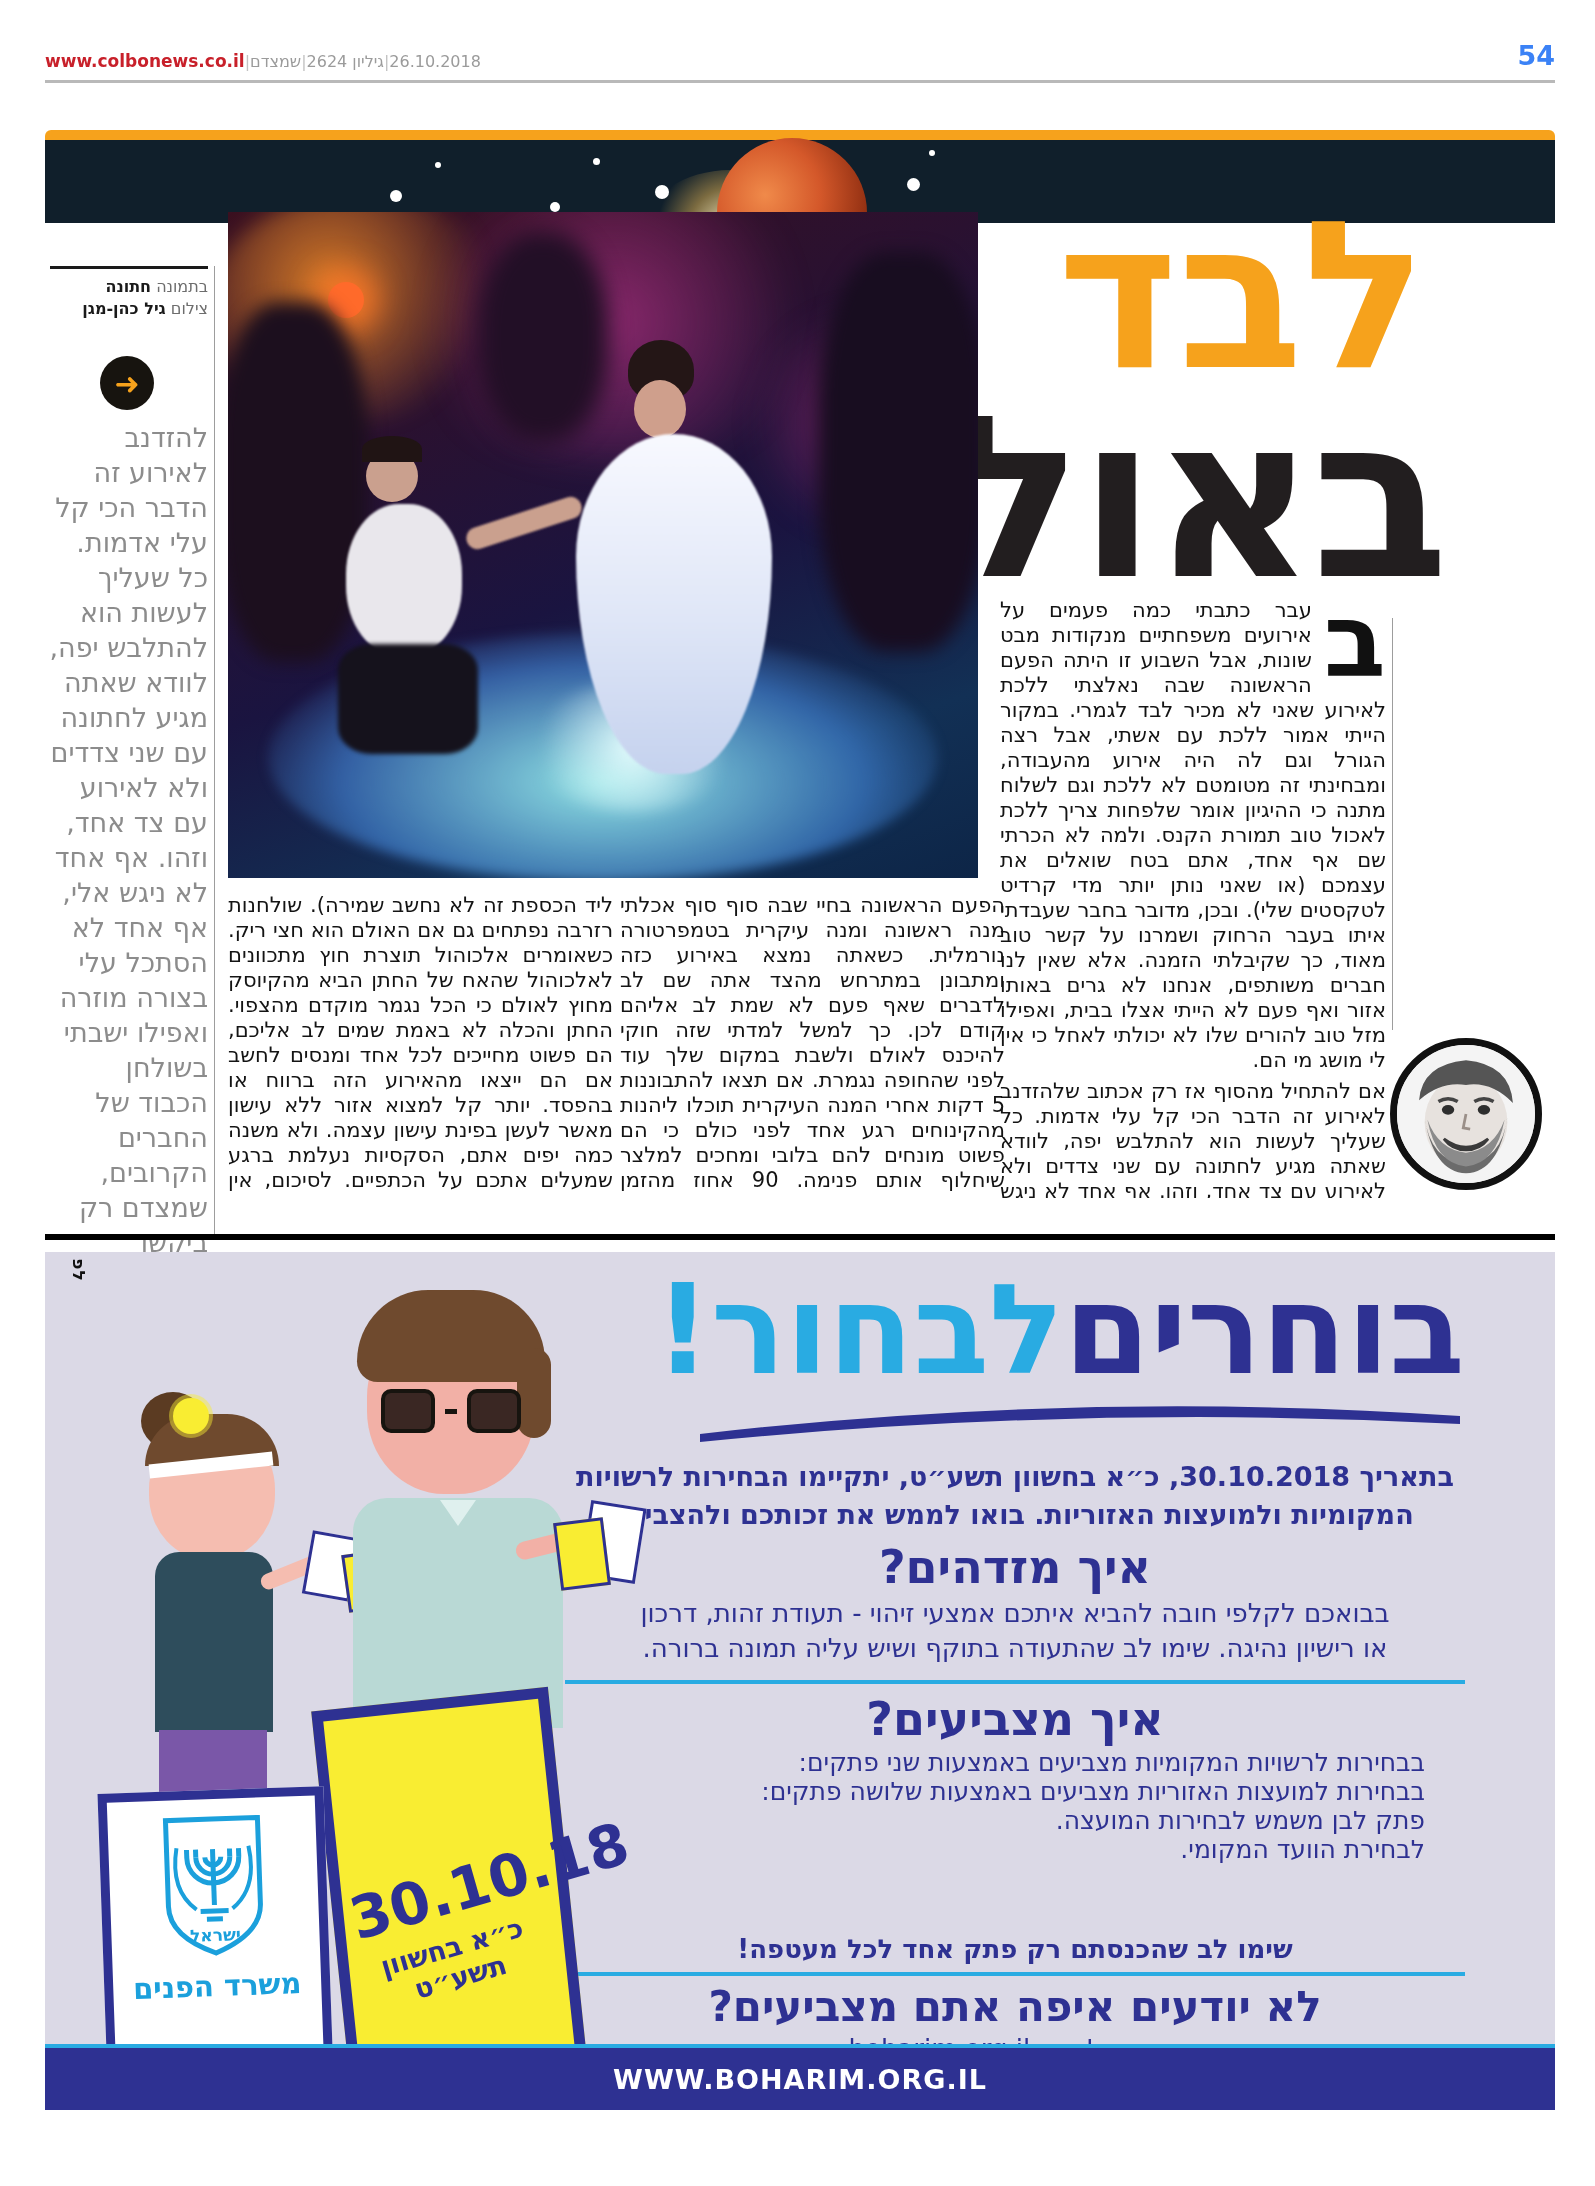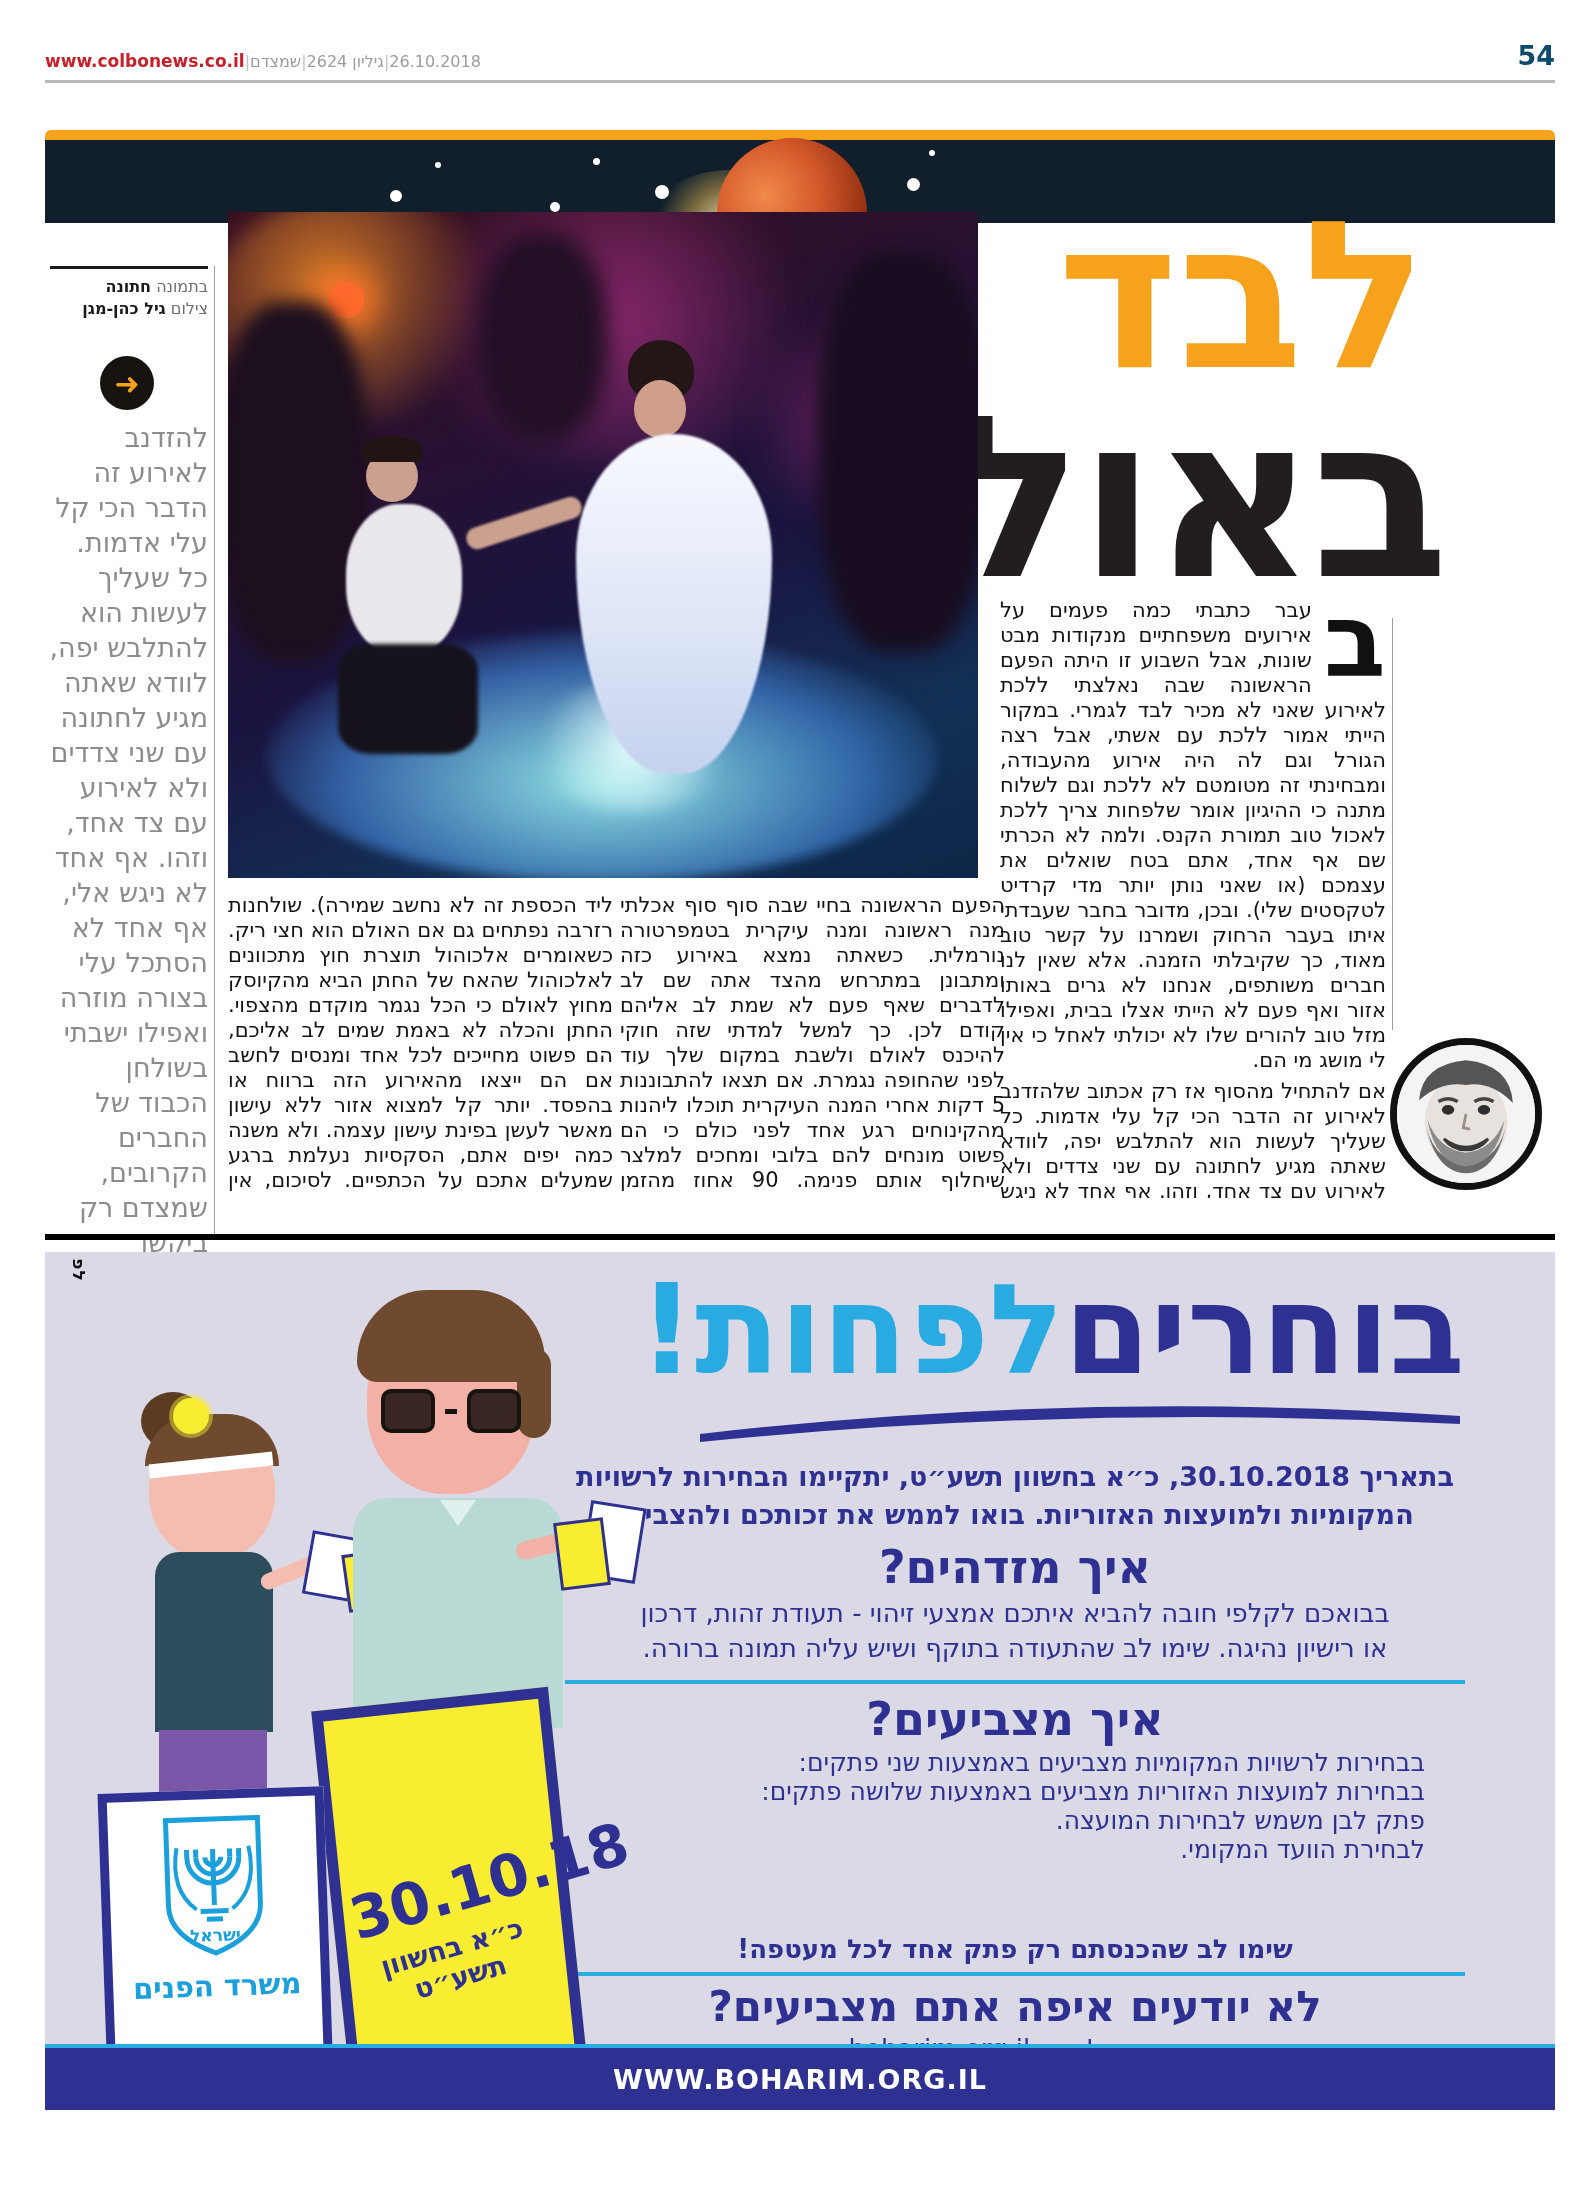--- a/index.html
+++ b/index.html
@@ -4,21 +4,21 @@
 <style>
   html,body{margin:0;padding:0;background:#e9e9e9;}
   .page{position:relative;width:1595px;height:2186px;background:#ffffff;margin:0 auto;
         font-family:"DejaVu Sans",sans-serif;overflow:hidden;direction:rtl;}
 
   
   .meta-row{position:absolute;left:45px;top:48px;width:1510px;height:26px;direction:ltr;
             display:flex;align-items:center;font-size:16px;color:#9b9b9b;}
   .site-url{color:#c8202a;font-weight:bold;font-size:17px;}
   .meta-sep{color:#c2c2c2;}
-  .page-num{position:absolute;right:40px;top:40px;font-size:27px;font-weight:bold;color:#0c4a6e;direction:ltr;}
+  .page-num{position:absolute;right:40px;top:40px;font-size:27px;font-weight:bold;color:#3b82f6;direction:ltr;}
   .head-hairline{position:absolute;left:45px;top:80px;width:1510px;height:3px;background:#b9b9b9;}
 
   
   .banner{position:absolute;left:45px;top:130px;width:1510px;height:93px;overflow:hidden;}
   .banner-orange{position:absolute;left:0;top:0;width:100%;height:10px;background:#f6a21c;border-radius:6px 6px 0 0;}
   .banner-navy{position:absolute;left:0;top:10px;width:100%;height:83px;background:#101f2b;}
   .banner-title{position:absolute;right:14px;top:24px;color:#fff;font-size:50px;line-height:60px;white-space:nowrap;}
   .banner-title .b1{font-weight:800;}
   .banner-title .chev{font-weight:400;margin:0 6px;}
   .banner-title .b2{font-weight:300;}
@@ -218,21 +218,21 @@
       <path d="M34 68 Q50 80 66 68 Q60 76 50 76 Q40 76 34 68 Z" fill="#ffffff" stroke="#3a3a3a" stroke-width="2"></path>
     </svg>
   </div>
 
   <div class="black-rule"></div>
 
   <div class="ad">
     <div class="ad-marker">לפ</div>
 
     <div class="ad-title">
-      <span class="t1">בוחרים</span><span class="t2">לפחות!</span>
+      <span class="t1">בוחרים</span><span class="t2">לבחור!</span>
     </div>
     <svg class="ad-swoosh" viewBox="0 0 760 42">
       <path d="M0 32 Q 380 -12 760 14 L 760 22 Q 380 2 0 40 Z" fill="#2e3192"></path>
     </svg>
 
     <div class="ad-intro">
       <div>בתאריך 30.10.2018, כ״א בחשוון תשע״ט, יתקיימו הבחירות לרשויות</div>
       <div>המקומיות ולמועצות האזוריות. בואו לממש את זכותכם ולהצביע.</div>
     </div>
 

